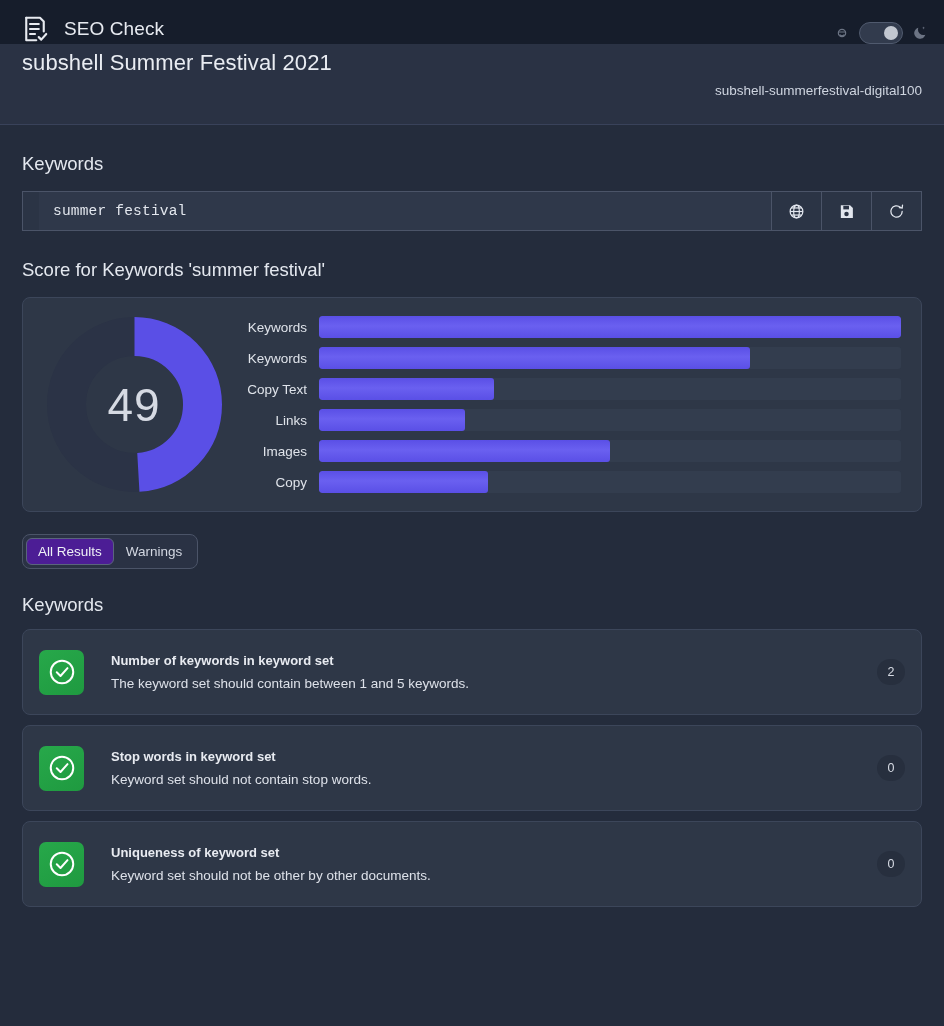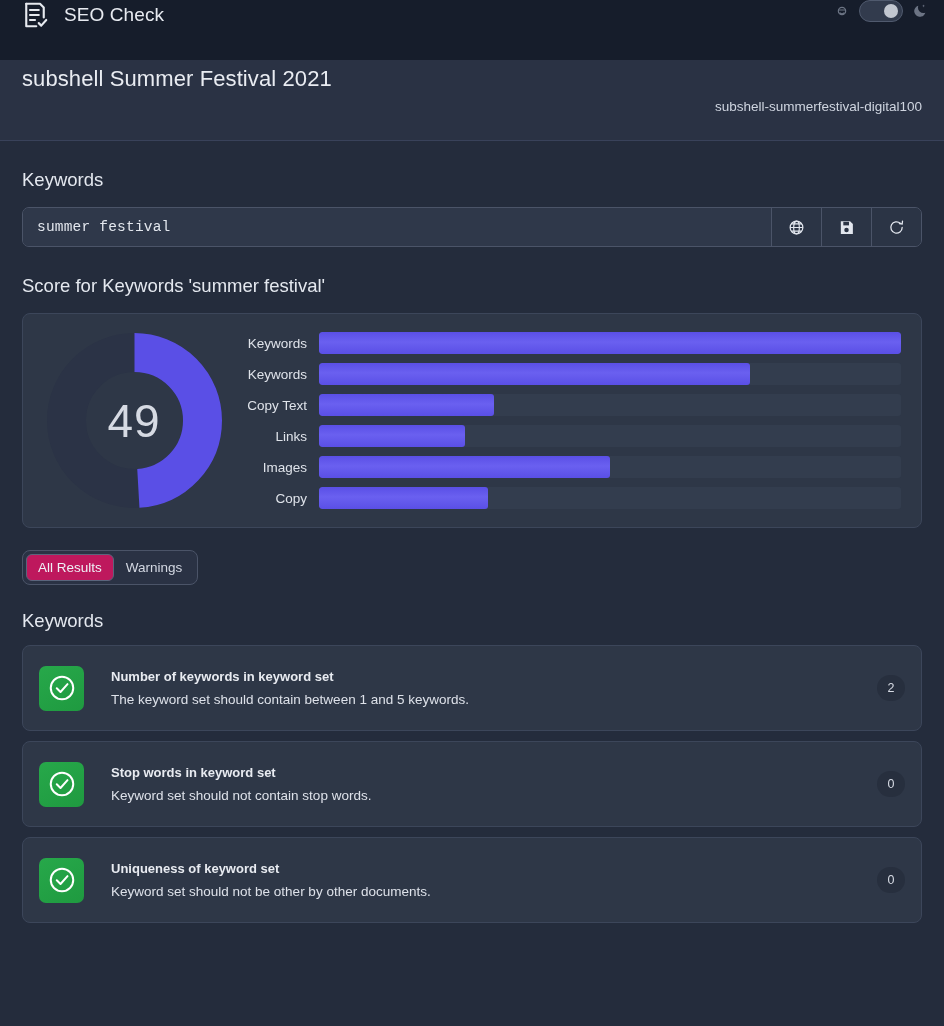--- a/index.html
+++ b/index.html
@@ -8,24 +8,24 @@
     width: 944px;
     height: 1026px;
     background: #242c3c;
     font-family: "Liberation Sans", sans-serif;
     -webkit-font-smoothing: antialiased;
     overflow: hidden;
   }
 
   
   .topbar {
-    height: 60px;
+    height: 44px;
     background: #161d2b;
     display: flex;
-    align-items: flex-start;
+    align-items: flex-end;
     padding: 0 16px 0 20px;
   }
   .brand {
     display: flex;
     align-items: center;
     gap: 14px;
   }
   .brand-icon { width: 30px; height: 30px; display: block; }
   .brand-title {
     font-size: 19px;
@@ -90,23 +90,24 @@
 
   
   .kw-row {
     display: flex;
     align-items: stretch;
     height: 40px;
     border: 1px solid #4a5june;
   }
   .kw-row {
     border: 1px solid #4b5468;
-    border-radius: 7px;
+    border-radius: 0;
     overflow: hidden;
     background: #2b3445;
+    padding-left: 16px;
   }
   .kw-input {
     flex: 1;
     background: #2f384a;
     border: none;
     outline: none;
     color: #e3e7ee;
     font-family: "Liberation Mono", "DejaVu Sans Mono", monospace;
     font-size: 14.5px;
     padding: 0 14px;
@@ -191,21 +192,21 @@
     font-size: 13.5px;
     color: #d3d8e2;
     padding: 5px 11px;
     border-radius: 6px;
     border: 1px solid transparent;
     background: transparent;
     cursor: pointer;
     font-family: inherit;
   }
   .seg-btn.active {
-    background: #be185d;
+    background: #4c1d95;
     border-color: #5a657c;
     color: #eef1f6;
   }
 
   
   .results { display: flex; flex-direction: column; gap: 10px; }
   .result-card {
     background: #2e3747;
     border: 1px solid #3c465a;
     border-radius: 8px;

